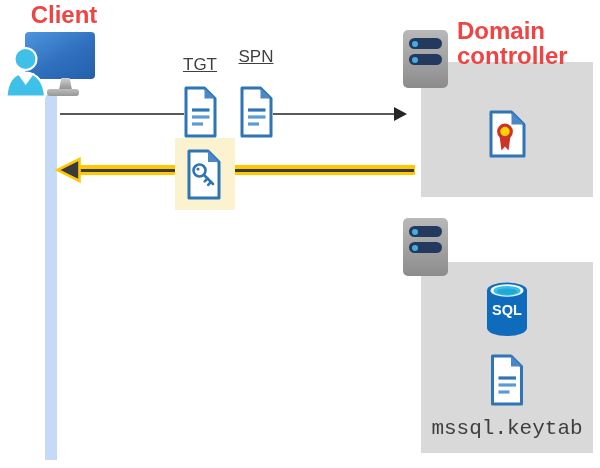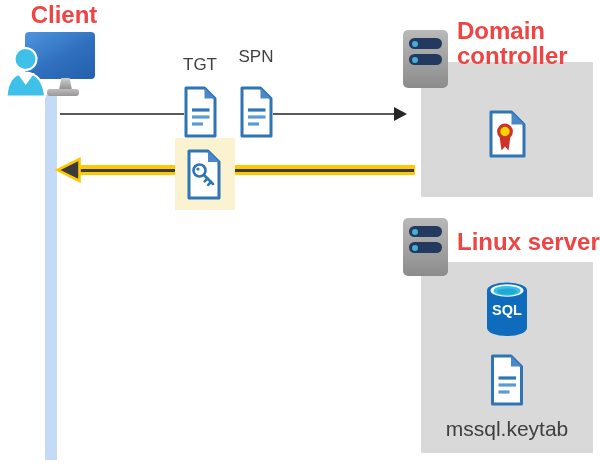--- a/index.html
+++ b/index.html
@@ -2,21 +2,21 @@
 <html><head>
 <meta charset="utf-8">
 <style>
   html,body{margin:0;padding:0;background:#fff;}
   #canvas{
     position:relative;width:600px;height:468px;background:#ffffff;overflow:hidden;
     font-family:"Liberation Sans","DejaVu Sans",sans-serif;
   }
   .abs{position:absolute;}
   .title{font-weight:bold;font-size:24px;color:#ef4444;line-height:25px;}
-  .small-label{font-size:17px;color:#3f3f3f;text-align:center;}
+  .small-label{font-size:17px;color:#3f3f3f;text-align:center;text-decoration:underline;}
   .panel{background:#d9d9d9;}
   
   .monitor{left:25px;top:32px;width:70px;height:47px;border-radius:4px;
     background:linear-gradient(150deg,#4e96de 0%,#2f6fbd 55%,#2360ac 100%);}
   .stand-neck{left:59px;top:78px;width:13px;height:12px;
     background:linear-gradient(#d0d0d0,#8f8f8f);
     clip-path:polygon(18% 0,82% 0,100% 100%,0 100%);}
   .stand-base{left:47px;top:89px;width:32px;height:7px;border-radius:3px;
     background:linear-gradient(#bdbdbd,#979797);}
   .lifeline{left:45px;top:95px;width:12px;height:365px;background:#c5daf7;}
@@ -26,21 +26,21 @@
   .server .bar{position:absolute;left:6px;width:33px;height:11px;border-radius:5.5px;background:#24395e;}
   .server .bar.b1{top:8px;} .server .bar.b2{top:24px;}
   .server .dot{position:absolute;left:3px;top:2.5px;width:6px;height:6px;border-radius:50%;background:#45aedc;}
   
   .req-line{top:113px;height:2px;background:#595959;}
   .req-head{left:394px;top:107px;width:0;height:0;
     border-top:7px solid transparent;border-bottom:7px solid transparent;border-left:13px solid #262626;}
   .resp-shaft{left:76px;top:165px;width:339px;height:10px;background:#ffc800;}
   .resp-shaft .core{position:absolute;left:1px;right:1px;top:3.5px;height:3px;background:#3c3c3c;}
   .highlight{left:175px;top:138px;width:60px;height:72px;background:#fbf3cf;}
-  .keytab-label{left:421px;top:417px;width:172px;text-align:center;font-size:21px;color:#3f3f3f;}
+  .keytab-label{left:421px;top:417px;width:172px;text-align:center;font-size:21px;color:#3f3f3f;font-family:Liberation Mono, monospace;}
 </style>
 </head>
 <body>
 
 <div id="canvas">
 
   <div class="abs lifeline"></div>
 
   <div class="abs panel" style="left:421px;top:62px;width:172px;height:135px;"></div>
   <div class="abs panel" style="left:421px;top:262px;width:172px;height:191px;"></div>
@@ -128,16 +128,15 @@
     <path d="M20.5 2 V12.5 H31 Z" fill="#4b88c8"></path>
     <path d="M8 24 H25.5" stroke="#2e75b6" stroke-width="3.2"></path>
     <path d="M8 31 H25.5" stroke="#5b9bd5" stroke-width="3.2"></path>
     <path d="M8 38 H19" stroke="#5b9bd5" stroke-width="3.2"></path>
   </svg>
 
   <div class="abs title" style="left:26px;top:2px;width:76px;text-align:center;">Client</div>
   <div class="abs small-label" style="left:178px;top:55px;width:44px;">TGT</div>
   <div class="abs small-label" style="left:234px;top:47px;width:44px;">SPN</div>
   <div class="abs title" style="left:457px;top:18px;width:142px;">Domain controller</div>
-  <div class="abs title" style="left:457px;top:229px;width:142px;white-space:nowrap;">Linux server</div>
   <div class="abs keytab-label">mssql.keytab</div>
 
 </div>
 
 </body></html>

